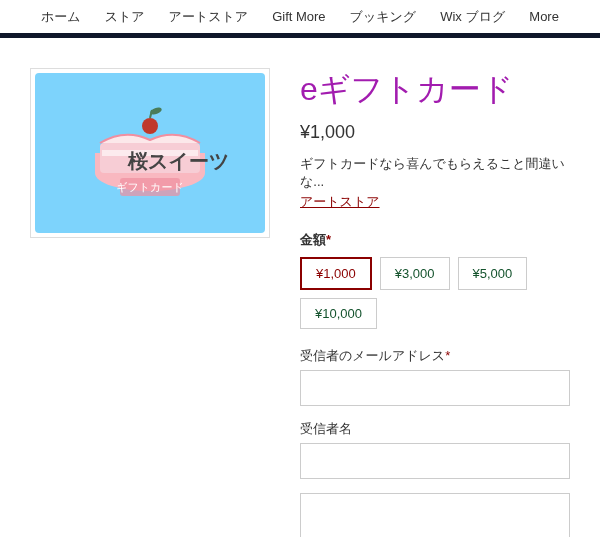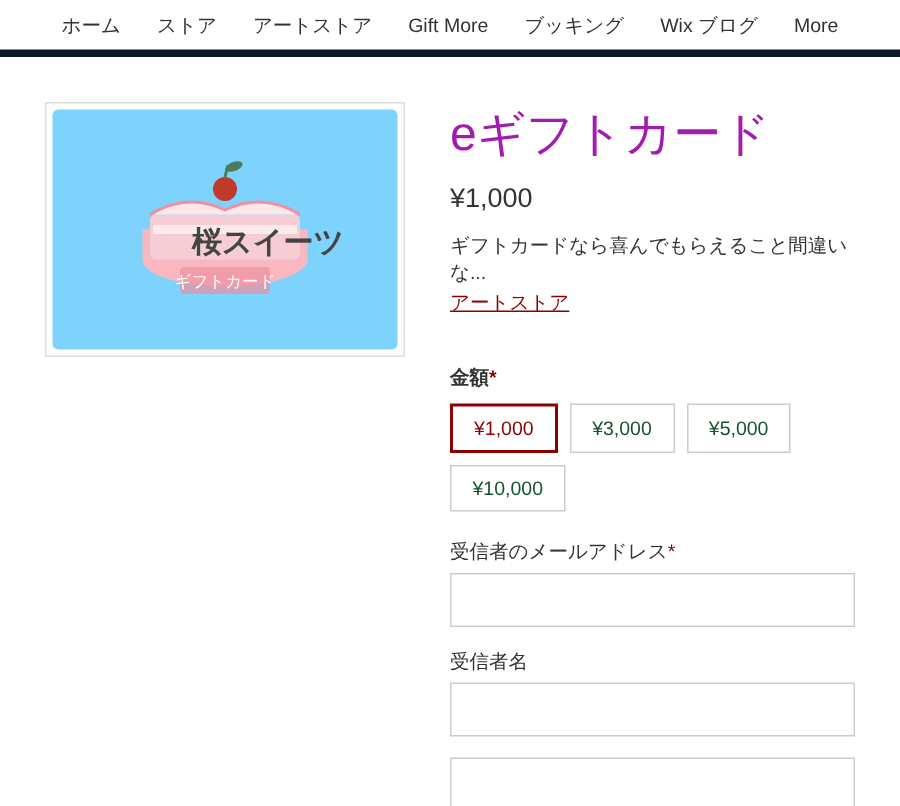--- a/index.html
+++ b/index.html
@@ -95,21 +95,21 @@
       text-decoration: underline;
       margin-bottom: 16px;
       display: inline-block;
     }
 
     .amount-label {
       font-size: 13px;
       font-weight: 600;
       color: #333;
       margin-bottom: 8px;
-      margin-top: 16px;
+      margin-top: 4px;
     }
     .amount-label .required {
       color: #8b0000;
     }
 
     .amount-options {
       display: flex;
       gap: 8px;
       margin-bottom: 18px;
       flex-wrap: wrap;

